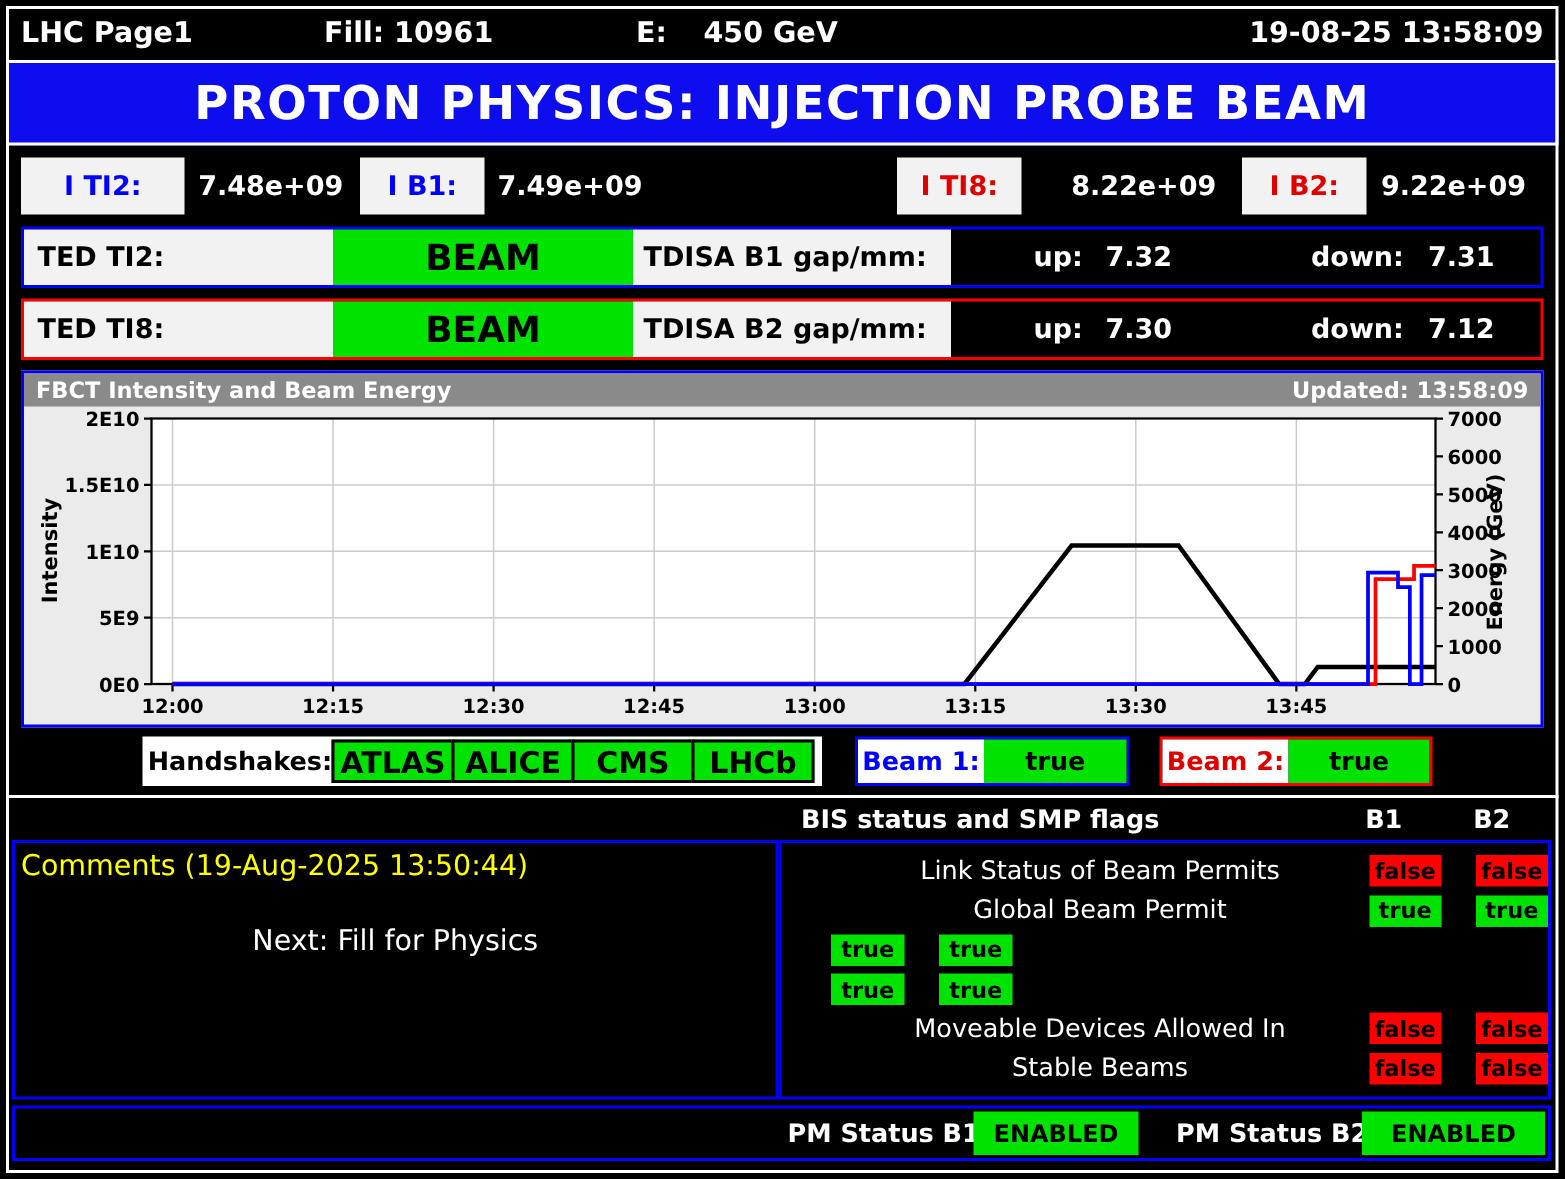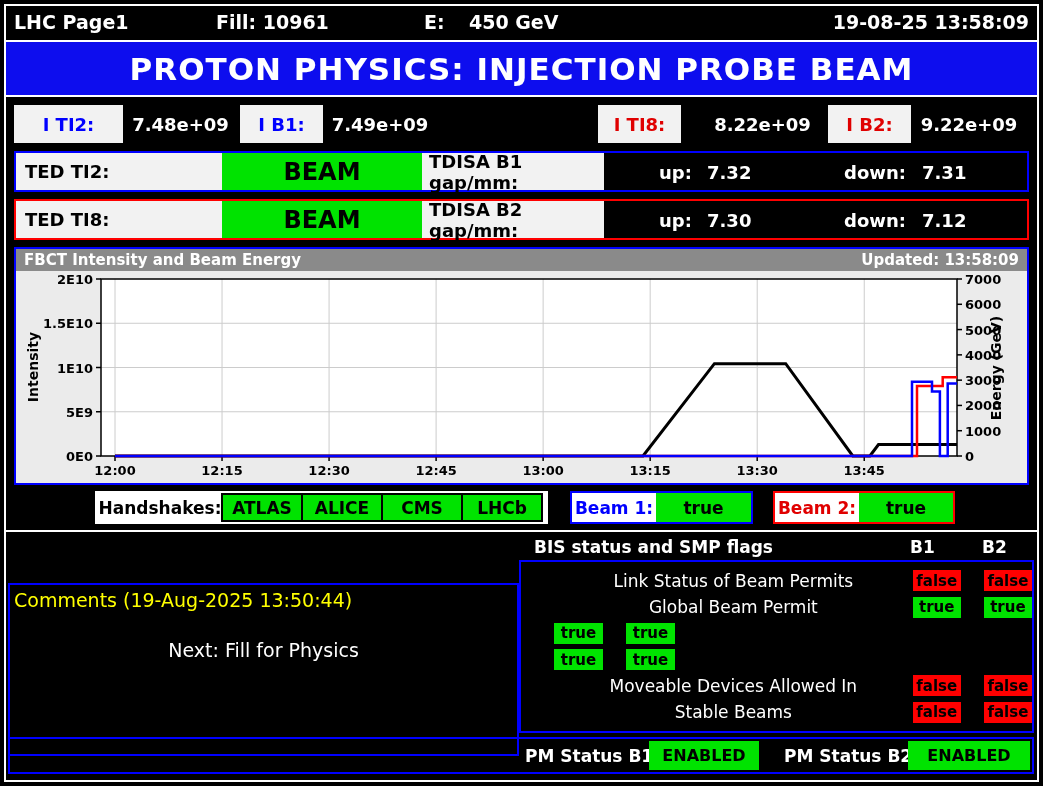--- a/index.html
+++ b/index.html
@@ -30,53 +30,53 @@
   .c-blue{color:#0000ff;} .c-red{color:#e00000;}
   
   .ted-row{position:absolute;left:14px;width:1015px;height:41px;border:2px solid;
            display:flex;background:#000;}
   .ted-b1{top:151px;border-color:#0000ff;}
   .ted-b2{top:199px;border-color:#ff0000;}
   .ted-label{width:206px;background:#f2f2f2;color:#000;display:flex;align-items:center;
              padding-left:9px;font-size:18px;font-weight:bold;}
   .ted-beam{width:200px;background:#00e300;color:#000000;display:flex;align-items:center;
             justify-content:center;font-size:24px;font-weight:bold;}
-  .ted-gap{width:182px;background:#f2f2f2;color:#000;display:flex;align-items:center;
+  .ted-gap{width:212px;background:#f2f2f2;color:#000;display:flex;align-items:center;
            padding-left:7px;font-size:18px;font-weight:bold;}
   .ted-vals{position:relative;flex:1;font-size:18px;font-weight:bold;}
   .ted-vals span{position:absolute;top:50%;transform:translateY(-50%);white-space:nowrap;}
   .tv-uplbl{left:55px;} .tv-upval{left:103px;} .tv-dnlbl{left:240px;} .tv-dnval{left:318px;}
   
   .chart{position:absolute;left:14px;top:247px;width:1015px;height:238px;
          background:#ebebeb;border:2px solid #0000ff;}
   .chart-strip{height:22px;background:#8a8a8a;display:flex;justify-content:space-between;
                align-items:center;padding:0 8px;font-size:15px;font-weight:bold;color:#fff;}
   
   .hs-box{position:absolute;left:95px;top:491px;width:453px;height:33px;background:#fff;
           display:flex;align-items:center;padding:2px;}
   .hs-label{width:126px;color:#000;font-size:17px;font-weight:bold;text-align:center;}
   .hs-cell{width:82px;height:29px;background:#00e300;border:2px solid #000;margin-left:-2px;
            display:flex;align-items:center;justify-content:center;color:#000;
-           font-size:17px;font-weight:bold;}
+           font-size:20px;font-weight:bold;}
   .beam-box{position:absolute;top:491px;height:33px;border:2px solid;display:flex;}
   .beam1{left:570px;width:183px;border-color:#0000ff;}
   .beam2{left:773px;width:182px;border-color:#ff0000;justify-content:flex-end;}
   .beam-label{width:84px;background:#fff;display:flex;align-items:center;justify-content:center;
               font-size:17px;font-weight:bold;}
   .beam-val{flex:1;background:#00e300;color:#000;display:flex;align-items:center;
             justify-content:center;font-size:17px;font-weight:bold;}
   
   .divider{position:absolute;left:4px;top:530px;width:1035px;height:2px;background:#fff;}
   .bis-head{position:absolute;left:0;top:537px;width:1043px;height:22px;
             font-size:17px;font-weight:bold;}
   .bis-head span{position:absolute;white-space:nowrap;}
   .bh-title{left:534px;} .bh-b1{left:898px;width:49px;text-align:center;}
   .bh-b2{left:970px;width:49px;text-align:center;}
   .comments{position:absolute;left:8px;top:560px;width:511px;height:173px;
-            border:2px solid #0000ff;margin-top:23px;}
+            border:2px solid #0000ff;}
   .comments-title{position:absolute;left:4px;top:4px;color:#ffff00;font-size:19px;}
   .comments-body{position:absolute;left:0;top:54px;width:100%;text-align:center;
                  font-size:19px;color:#fff;}
   .bis-box{position:absolute;left:519px;top:560px;width:515px;height:173px;
            border:2px solid #0000ff;display:flex;flex-direction:column;
            justify-content:space-evenly;padding:3px 0;}
   .bis-row{display:flex;align-items:center;margin-left:33px;}
   .bis-row-label{width:365px;text-align:center;font-size:17px;}
   .pill{width:49px;height:21px;display:flex;align-items:center;justify-content:center;
         color:#000;font-size:15px;font-weight:bold;}

